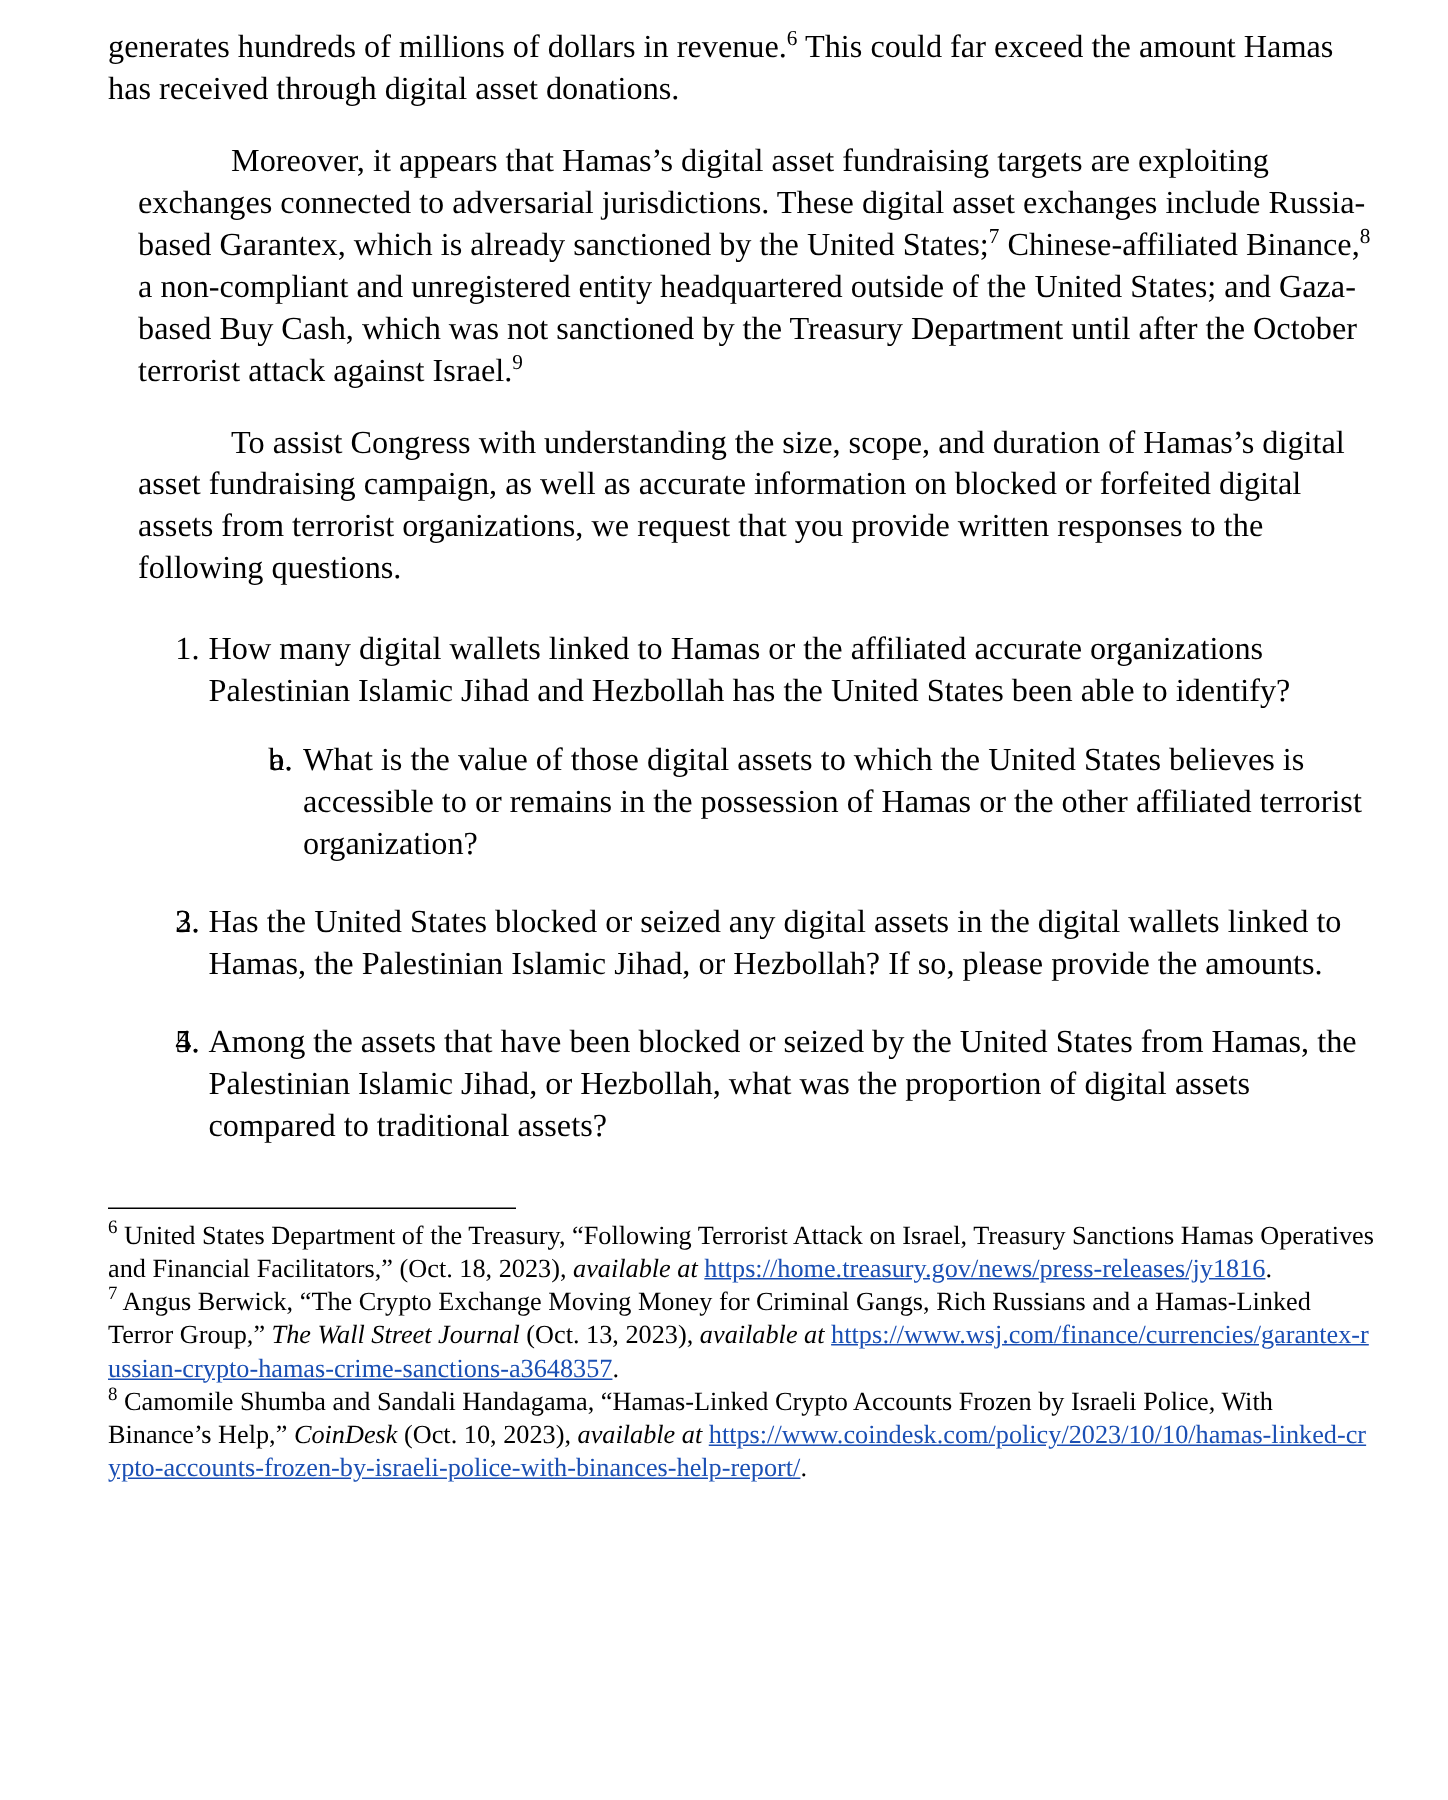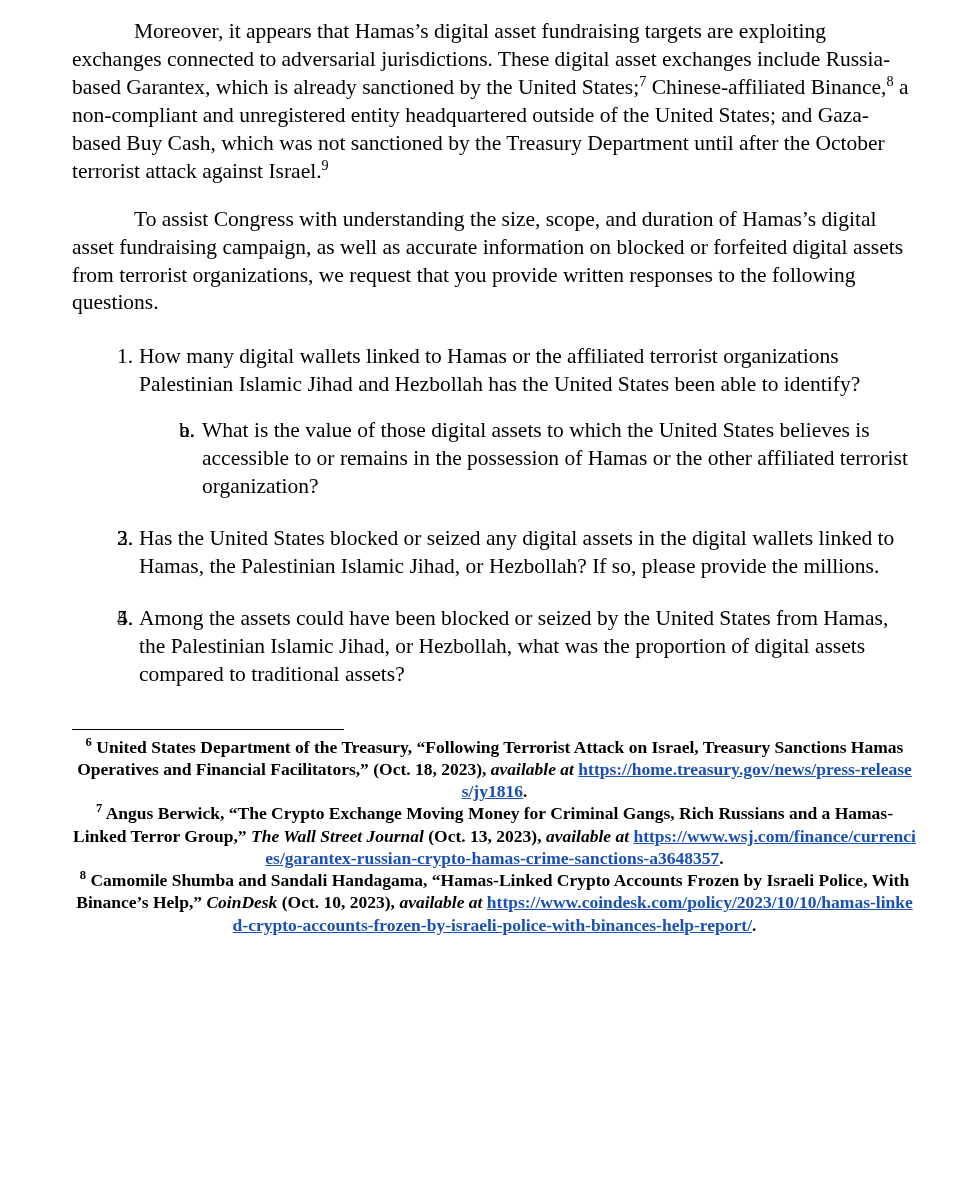--- a/index.html
+++ b/index.html
@@ -23,20 +23,21 @@
   .body-text {
     font-size: 21.5px;
     line-height: 1.30;
     text-align: left;
   }
   p.para {
     margin: 0 0 0 0;
   }
   p.para + p.para {
     margin-top: 20px;
+    margin-left: 20px;
   }
   .indent {
     text-indent: 62px;
   }
   sup {
     font-size: 0.66em;
     vertical-align: super;
     line-height: 0;
   }
   
@@ -90,55 +91,55 @@
     border-top: 1px solid #000;
     width: 272px;
     margin: 0 0 6px 0;
   }
   .footnotes {
     font-size: 17.5px;
     line-height: 1.27;
   }
   .footnote {
     margin: 0 0 0 0;
-    text-align: center;
-    font-weight: bold;
+    text-align: left;
   }
   .footnote sup {
     font-size: 0.72em;
   }
   .link {
     color: #1a4fb4;
     text-decoration: underline;
     word-break: break-all;
   }
   .ital {
     font-style: italic;
   }
 </style>
 </head>
 <body>
 
 <div class="page">
 
   <div class="body-text">
     <div id="paragraphs">
+        <p class="para"><span>generates hundreds of millions of dollars in revenue.</span><sup>6</sup><span> This could far exceed the amount Hamas has received through digital asset donations.</span></p>
         <p class="para indent"><span>Moreover, it appears that Hamas’s digital asset fundraising targets are exploiting exchanges connected to adversarial jurisdictions. These digital asset exchanges include Russia-based Garantex, which is already sanctioned by the United States;</span><sup>7</sup><span> Chinese-affiliated Binance,</span><sup>8</sup><span> a non-compliant and unregistered entity headquartered outside of the United States; and Gaza-based Buy Cash, which was not sanctioned by the Treasury Department until after the October terrorist attack against Israel.</span><sup>9</sup></p>
         <p class="para indent"><span>To assist Congress with understanding the size, scope, and duration of Hamas’s digital asset fundraising campaign, as well as accurate information on blocked or forfeited digital assets from terrorist organizations, we request that you provide written responses to the following questions.</span></p>
       </div>
 
     <ol class="numlist" id="questions">
-        <li><span class="marker">1.</span><span>How many digital wallets linked to Hamas or the affiliated terrorist organizations Palestinian Islamic Jihad and Hezbollah has the United States been able to identify?</span><ol class="alphalist">
+        <li><span class="marker">1.</span><span>How many digital wallets linked to Hamas or the affiliated accurate organizations Palestinian Islamic Jihad and Hezbollah has the United States been able to identify?</span><ol class="alphalist">
             <li><span class="marker">a.</span></li>
             <li><span class="marker">b.</span><span>What is the value of those digital assets to which the United States believes is accessible to or remains in the possession of Hamas or the other affiliated terrorist organization?</span></li>
           </ol></li>
         <li><span class="marker">2.</span></li>
-        <li><span class="marker">3.</span><span>Has the United States blocked or seized any digital assets in the digital wallets linked to Hamas, the Palestinian Islamic Jihad, or Hezbollah? If so, please provide the millions.</span></li>
+        <li><span class="marker">3.</span><span>Has the United States blocked or seized any digital assets in the digital wallets linked to Hamas, the Palestinian Islamic Jihad, or Hezbollah? If so, please provide the amounts.</span></li>
         <li><span class="marker">4.</span></li>
-        <li><span class="marker">5.</span><span>Among the assets could have been blocked or seized by the United States from Hamas, the Palestinian Islamic Jihad, or Hezbollah, what was the proportion of digital assets compared to traditional assets?</span></li>
+        <li><span class="marker">5.</span><span>Among the assets that have been blocked or seized by the United States from Hamas, the Palestinian Islamic Jihad, or Hezbollah, what was the proportion of digital assets compared to traditional assets?</span></li>
       </ol>
   </div>
 
   <div class="footnote-area">
     <hr class="footnote-rule">
     <div class="footnotes" id="footnotes">
         <p class="footnote"><sup>6</sup> <span>United States Department of the Treasury, “Following Terrorist Attack on Israel, Treasury Sanctions Hamas Operatives and Financial Facilitators,” (Oct. 18, 2023), </span><span class="ital">available at</span><span> </span><span class="link">https://home.treasury.gov/news/press-releases/jy1816</span><span>.</span></p>
         <p class="footnote"><sup>7</sup> <span>Angus Berwick, “The Crypto Exchange Moving Money for Criminal Gangs, Rich Russians and a Hamas-Linked Terror Group,” </span><span class="ital">The Wall Street Journal</span><span> (Oct. 13, 2023), </span><span class="ital">available at</span><span> </span><span class="link">https://www.wsj.com/finance/currencies/garantex-russian-crypto-hamas-crime-sanctions-a3648357</span><span>.</span></p>
         <p class="footnote"><sup>8</sup> <span>Camomile Shumba and Sandali Handagama, “Hamas-Linked Crypto Accounts Frozen by Israeli Police, With Binance’s Help,” </span><span class="ital">CoinDesk</span><span> (Oct. 10, 2023), </span><span class="ital">available at</span><span> </span><span class="link">https://www.coindesk.com/policy/2023/10/10/hamas-linked-crypto-accounts-frozen-by-israeli-police-with-binances-help-report/</span><span>.</span></p>
       </div>

